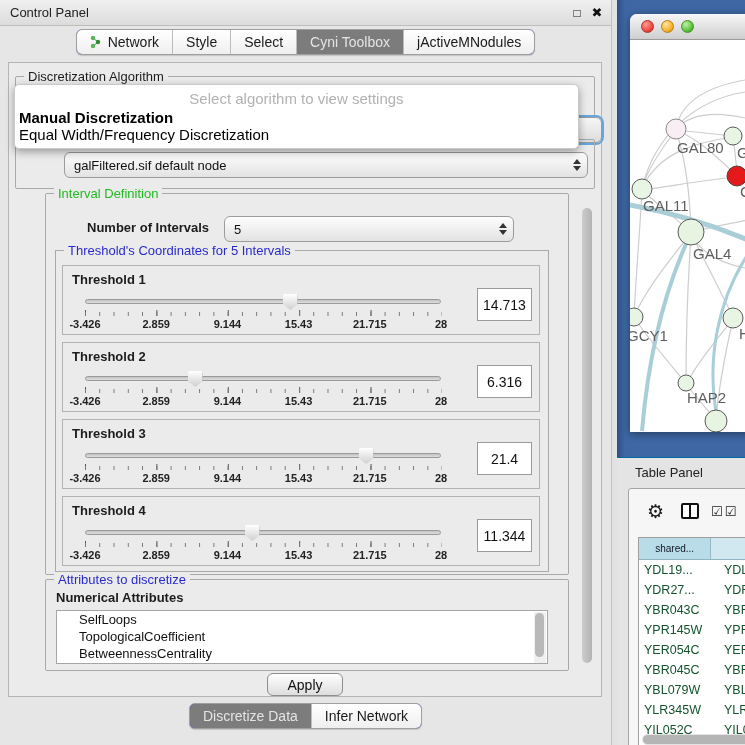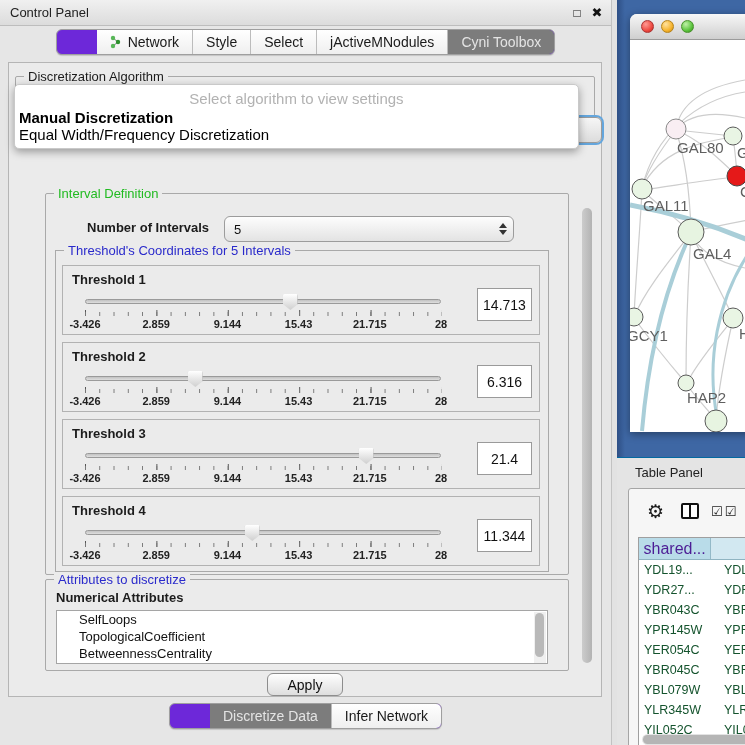--- a/index.html
+++ b/index.html
@@ -9,21 +9,21 @@
   
   .control-panel { position:absolute; left:0; top:0; width:612px; height:745px; background:#e6e6e6; border-right:1px solid #c2c2c2; }
   .cp-titlebar { position:absolute; left:0; top:0; width:100%; height:26px; background:linear-gradient(#f0f0f0,#dcdcdc); border-bottom:1px solid #bdbdbd; }
   .cp-titlebar .t { position:absolute; left:10px; top:5px; font-size:13px; color:#222; }
   .win-btn { position:absolute; top:4px; width:18px; height:18px; text-align:center; font-size:13px; color:#111; cursor:default; line-height:18px; }
   .win-btn.float { right:25px; font-size:12px; }
   .win-btn.close { right:5px; font-weight:bold; }
 
   
   .seg-tabs { display:flex; justify-content:center; position:absolute; left:0; right:0; }
-  .seg-tabs .inner { display:flex; border:1px solid #9f9f9f; border-radius:6px; overflow:hidden; background:#6d28d9; box-shadow:0 1px 1px rgba(0,0,0,.15);padding-left:40px; }
+  .seg-tabs .inner { display:flex; border:1px solid #9f9f9f; border-radius:6px; overflow:hidden; background:#6d28d9; box-shadow:0 1px 1px rgba(0,0,0,.15); }
   .seg-tab { padding:4px 13px; font-size:14px; color:#1a1a1a; background:linear-gradient(#ffffff,#efefef); border-right:1px solid #bcbcbc; display:flex; align-items:center; gap:6px; white-space:nowrap; }
   .seg-tab:last-child { border-right:none; }
   .seg-tab.selected { background:#7c7c7c; color:#e4e4e4; }
   .cp-top-tabs { top:29px; }
   .cp-bottom-tabs { top:703px; }
 
   .net-icon { width:12px; height:14px; display:inline-block; }
 
   .cp-inner { position:absolute; left:8px; top:62px; width:594px; height:635px; background:#ebebeb; border:1px solid #b5b5b5; }
 
@@ -97,21 +97,21 @@
   .tp-title { position:absolute; left:18px; top:7px; font-size:13px; color:#222; }
   .tp-box { position:absolute; left:11px; top:30px; width:140px; height:260px; background:#f6f6f6; border:1px solid #a5a5a5; border-radius:3px; }
   .tp-toolbar { position:absolute; left:0; top:0; right:0; height:44px; display:flex; align-items:center; }
   .tb-gear { margin-left:18px; font-size:19px; color:#1a1a1a; line-height:1; }
   .tb-cols { margin-left:17px; width:18px; height:16px; border:2px solid #111; border-radius:2px; position:relative; background:#fff; }
   .tb-cols::after { content:""; position:absolute; left:50%; top:0; bottom:0; width:2px; background:#111; transform:translateX(-50%); }
   .tb-check { margin-left:12px; font-size:13px; color:#222; line-height:1; }
   .tb-check + .tb-check { margin-left:2px; }
   .tp-table { position:absolute; left:9px; top:48px; width:160px; bottom:0; background:#fff; border:1px solid #9f9f9f; border-bottom:none; overflow:hidden; }
   .tp-hrow { display:flex; height:22px; border-bottom:1px solid #8fb4c2; }
-  .tp-hcell { font-size:16px; color:#4c1d95; display:flex; align-items:center; justify-content:center; }
+  .tp-hcell { font-size:10px; color:#0f172a; display:flex; align-items:center; justify-content:center; }
   .tp-hcell.c1 { width:80px; background:#b9dce9; border-right:1px solid #93b9c8; }
   .tp-hcell.c2 { width:95px; background:#d2e8f1; }
   .tp-row { display:flex; height:20px; align-items:center; }
   .tp-cell { font-size:12.5px; color:#14532d; white-space:nowrap; }
   .tp-cell.c1 { width:80px; padding-left:5px; }
   .tp-cell.c2 { padding-left:5px; }
   .tp-hscroll { position:absolute; left:3px; right:3px; bottom:2px; height:11px; border-radius:6px; background:#e3e3e3; }
   .tp-hscroll .hthumb { position:absolute; left:1px; top:1px; height:9px; width:96%; border-radius:5px; background:#b5b5b5; }
 
   svg text { font-family:"Liberation Sans","DejaVu Sans",sans-serif; }
@@ -139,42 +139,52 @@
             </svg>
         </span>
         <span>Network</span>
       </div>
       <div class="seg-tab">
           <span>Style</span>
         </div>
       <div class="seg-tab">
           <span>Select</span>
         </div>
+      <div class="seg-tab selected">
+          <span>Cyni Toolbox</span>
+        </div>
       <div class="seg-tab">
           <span>jActiveMNodules</span>
-        </div>
-      <div class="seg-tab selected">
-          <span>Cyni Toolbox</span>
         </div>
     </div>
   </div>
 
   <div class="cp-inner">
 
     <div class="group-box algo-group">
       <span class="group-label">Discretization Algorithm</span>
       <div class="focus-combo"></div>
     </div>
 
     <div class="popup">
       <div class="ph">Select algorithm to view settings</div>
       <div class="opt bold">Manual Discretization</div>
       <div class="opt">Equal Width/Frequency Discretization</div>
     </div>
 
+    <div class="group-box tdata-group">
+      <span class="group-label">Table Data</span>
+      <div class="combo" style="left:48px; top:12px; width:524px;">
+        <span class="val">galFiltered.sif default node</span>
+        <span class="arrows">
+            <i class="up"></i>
+            <i class="dn"></i>
+          </span>
+      </div>
+    </div>
 
     <div class="group-box interval-group">
       <span class="group-label green">Interval Definition</span>
       <span class="noi-label">Number of Intervals</span>
       <div class="combo noi-combo">
         <span class="val">5</span>
         <span class="arrows">
             <i class="up"></i>
             <i class="dn"></i>
           </span>

